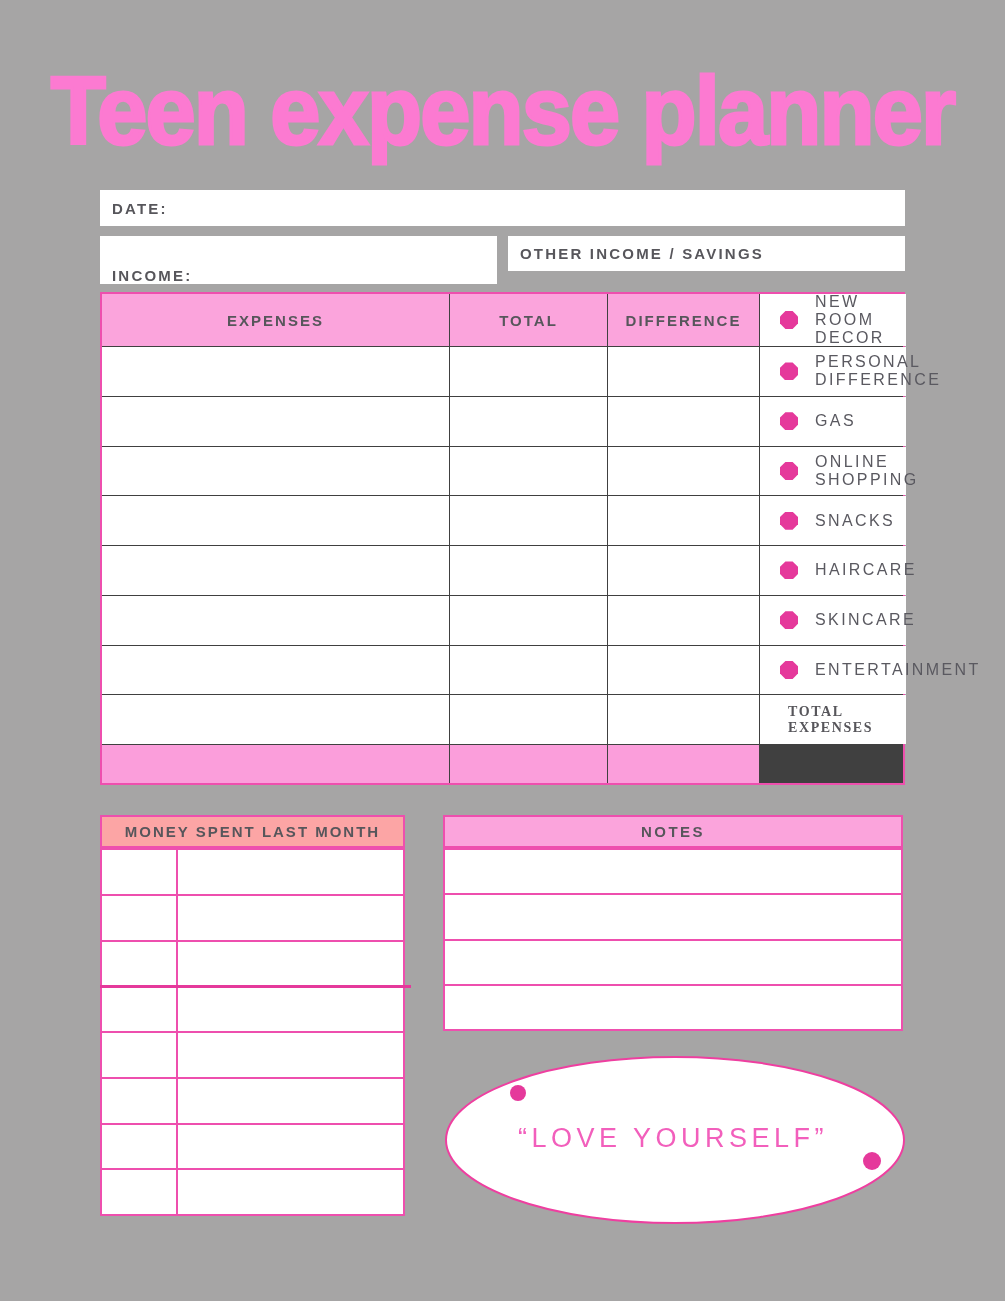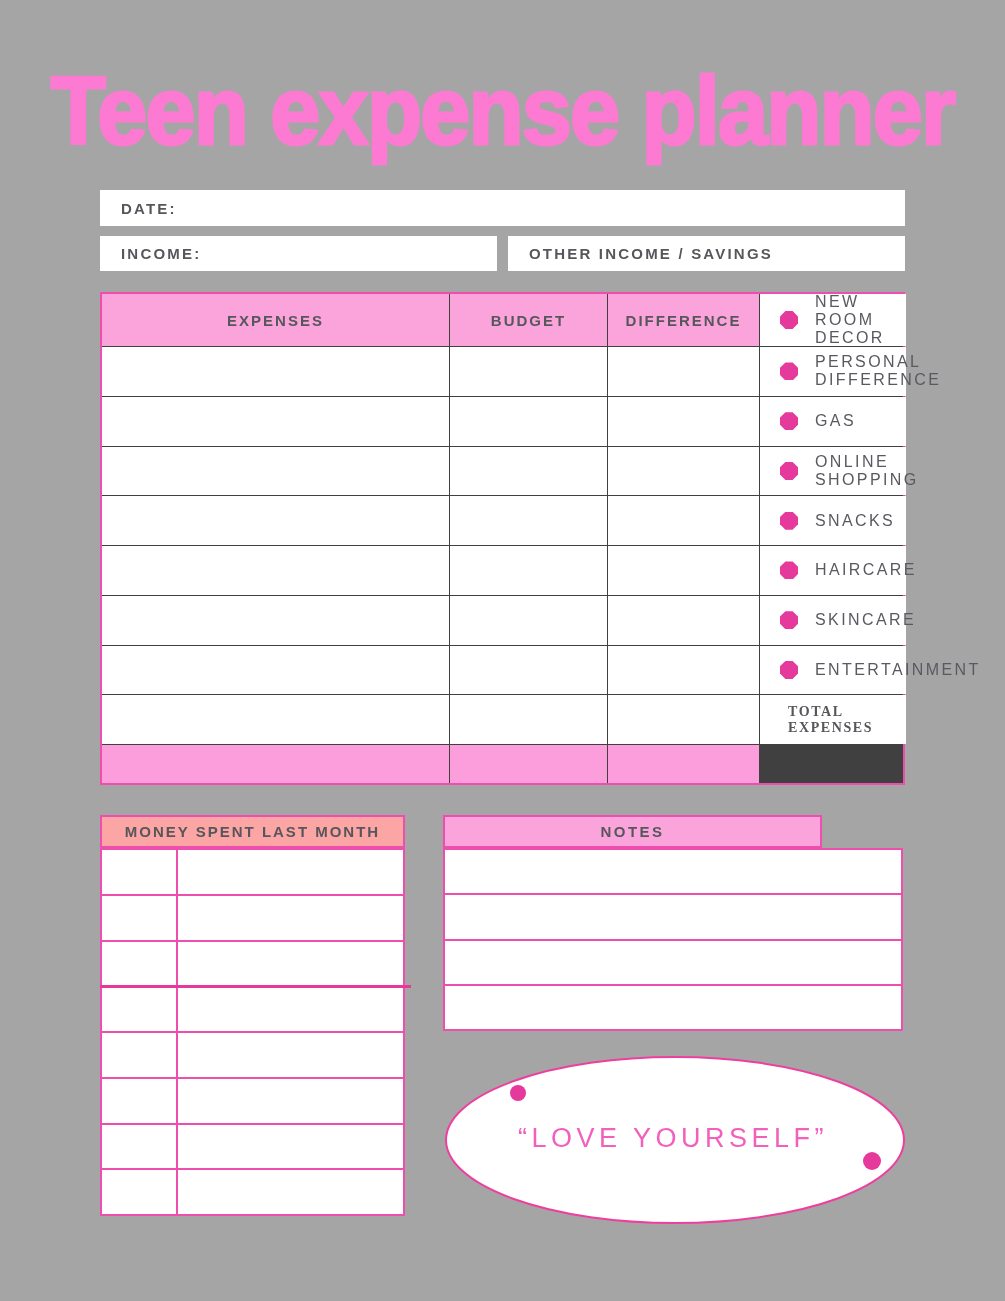--- a/index.html
+++ b/index.html
@@ -18,24 +18,24 @@
     color:#fc7ad1;
     letter-spacing:-2px;
     transform:scaleX(0.93);transform-origin:50% 50%;
     -webkit-text-stroke:3px #fc7ad1;
     white-space:nowrap;
   }
 
   
   .bar{position:absolute;background:#ffffff;display:flex;align-items:center;}
   .bar-label{
-    padding-left:21px;font-size:15px;font-weight:bold;color:#57565b;letter-spacing:2.2px;
+    padding-left:12px;font-size:15px;font-weight:bold;color:#57565b;letter-spacing:2.2px;
   }
   .date-bar{left:100px;top:190px;width:805px;height:36px;}
-  .income-bar{left:100px;top:236px;width:397px;height:35px;}
+  .income-bar{left:100px;top:236px;width:397px;height:48px;align-items:flex-end;}
   .other-income-bar{left:508px;top:236px;width:397px;height:35px;text-align:center;}
 
   
   .expense-table{
     position:absolute;left:100px;top:292px;width:805px;height:493px;
     display:grid;
     grid-template-columns:347px 157px 151px 146px;
     grid-template-rows:52px repeat(8,1fr) 38px;
     background:#404040;           
     gap:1px;border:2px solid #ee4fae;
@@ -67,21 +67,21 @@
     position:absolute;left:100px;top:848px;width:305px;height:368px;
     display:grid;grid-template-columns:74px 1fr;grid-template-rows:repeat(8,1fr);
     background:#ee4fae;gap:2px;border:2px solid #ee4fae;box-sizing:border-box;
   }
   .accent-line{
     position:absolute;left:100px;top:985px;width:311px;height:3px;background:#e5399b;
   }
 
   
   .notes-header{
-    position:absolute;left:443px;top:815px;width:379px;height:33px;
+    position:absolute;left:443px;top:815px;width:460px;height:33px;
     background:#fba4dc;border:2px solid #ee4fae;box-sizing:border-box;
     display:flex;align-items:center;justify-content:center;
     font-size:15px;font-weight:bold;color:#57565b;letter-spacing:2.5px;
   }
   .notes-table{
     position:absolute;left:443px;top:848px;width:460px;height:183px;
     display:grid;grid-template-rows:repeat(4,1fr);
     background:#ee4fae;gap:2px;border:2px solid #ee4fae;box-sizing:border-box;
   }
 
@@ -104,21 +104,21 @@
   </div>
   <div class="bar income-bar">
     <span class="bar-label">INCOME:</span>
   </div>
   <div class="bar other-income-bar">
     <span class="bar-label">OTHER INCOME / SAVINGS</span>
   </div>
 
   <div class="expense-table">
     <div class="head-cell">EXPENSES</div>
-    <div class="head-cell">BUDGET</div>
+    <div class="head-cell">TOTAL</div>
     <div class="head-cell">DIFFERENCE</div>
 
     <div class="cell label-cell">
       <span class="octagon"></span>
       <span class="row-label">NEW ROOM DECOR</span>
     </div>
     <div class="cell"></div>
     <div class="cell"></div>
     <div class="cell"></div>
 

